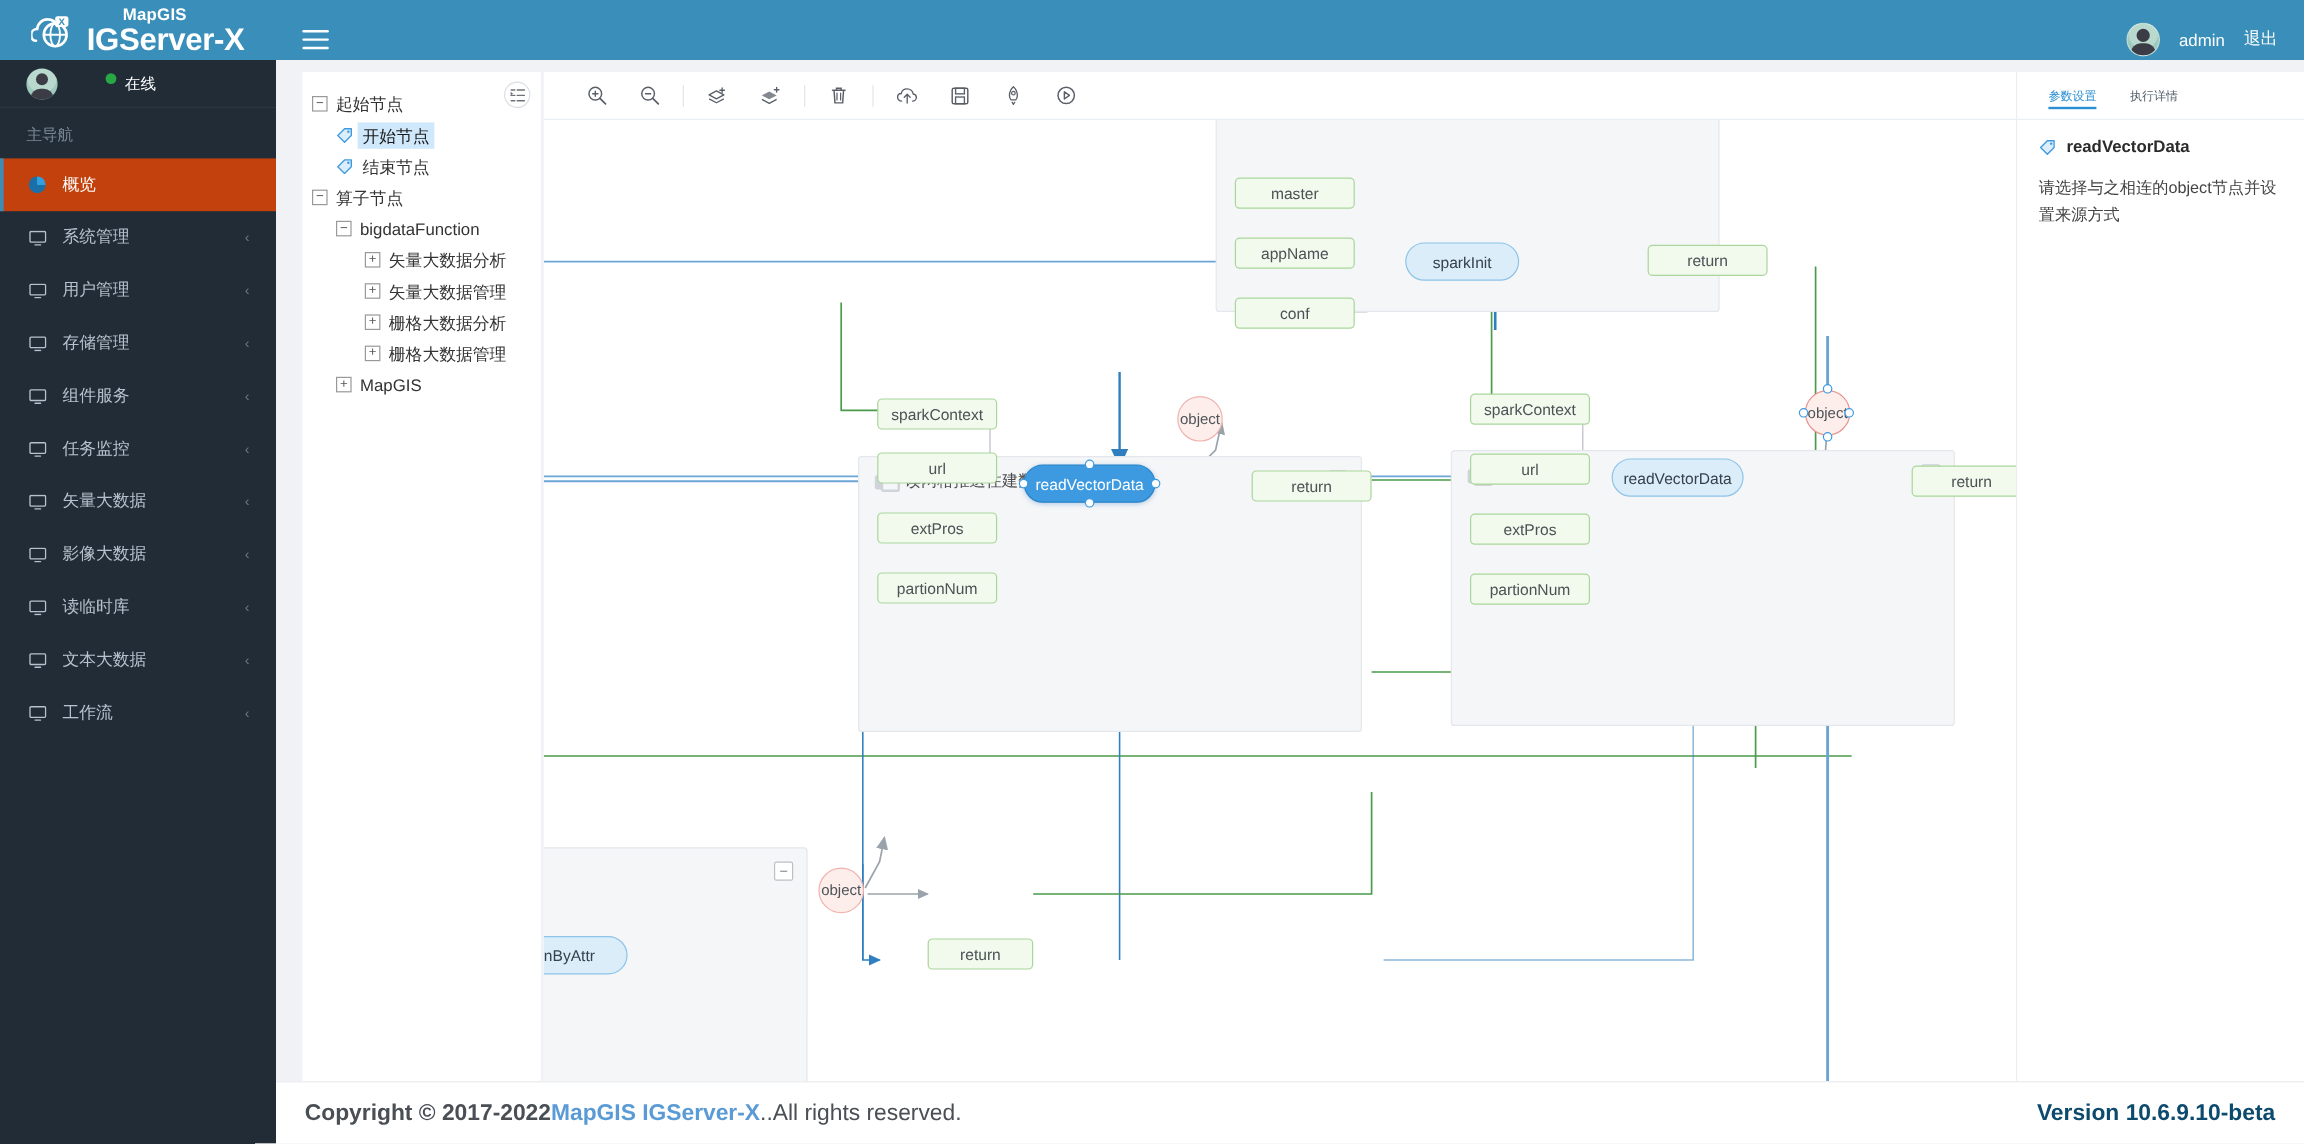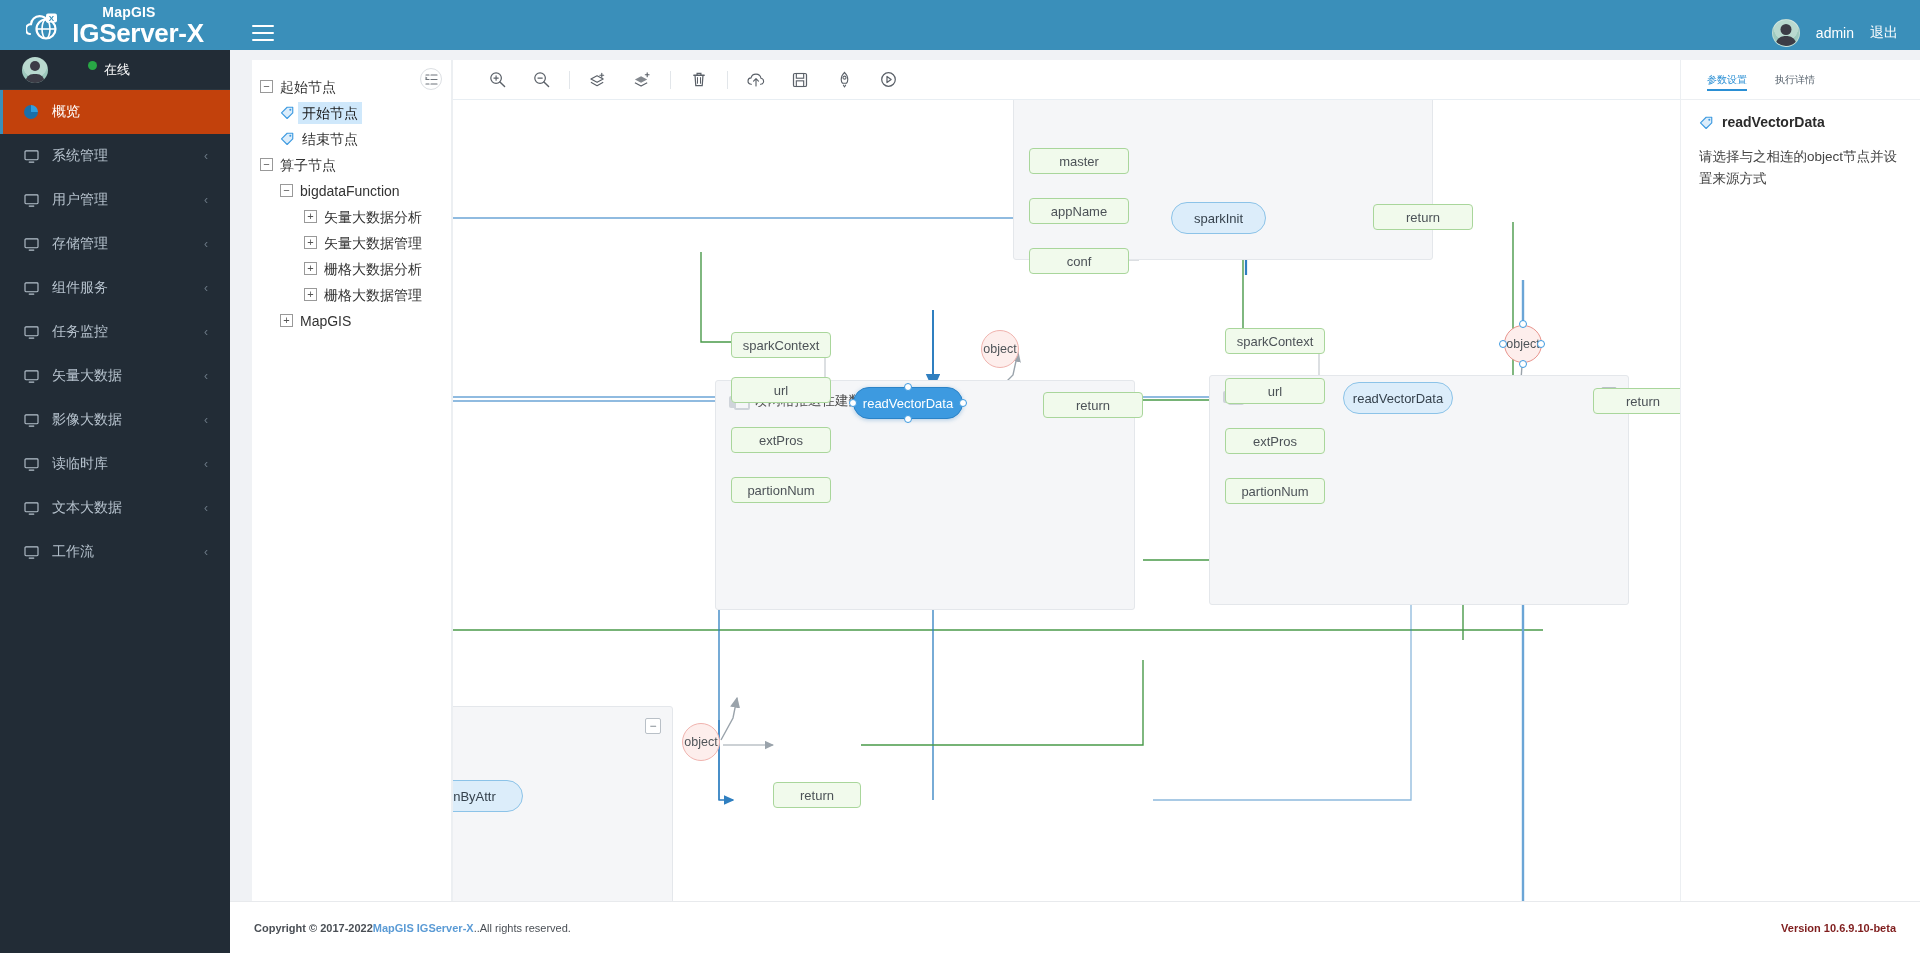--- a/index.html
+++ b/index.html
@@ -111,24 +111,24 @@
   .rp-tab.active { color:#2a8fd4; }
   .rp-tab.active::after { content:""; position:absolute; left:0; right:0;
     bottom:0; height:2px; background:#2a8fd4; }
   .rp-head { display:flex; align-items:center; gap:8px; padding:14px 18px 12px; }
   .rp-head .t { font-size:14px; font-weight:700; color:#2b2b2b; }
   .rp-body { padding:4px 18px; font-size:13.5px; color:#444; line-height:22px; }
 
   
   .footer { position:absolute; left:230px; right:0; bottom:0; height:52px;
     background:#fff; border-top:1px solid #e8eaed; display:flex;
-    align-items:center; padding:0 24px; font-size:11px; color:#4a4f55; }
+    align-items:center; padding:0 24px; font-size:19px; color:#4a4f55; }
   .footer b { font-weight:700; }
   .footer .lnk { color:#5b9bd5; font-weight:700; }
-  .footer .ver { margin-left:auto; font-weight:700; color:#7f1d1d; }
+  .footer .ver { margin-left:auto; font-weight:700; color:#0c4a6e; }
 
   
   .g-box { position:absolute; background:#f5f6f8; border:1px solid #e4e7eb;
     border-radius:3px; }
   .g-title { position:absolute; display:flex; align-items:center; gap:8px;
     font-size:13.5px; color:#4b4b4b; }
   .g-ico { width:17px; height:15px; position:relative; flex:0 0 17px; }
   .g-ico::before { content:""; position:absolute; left:0; top:2px; width:12px;
     height:12px; background:#cfd4da; border-radius:2px; }
   .g-ico::after { content:""; position:absolute; left:5px; top:0; width:12px;
@@ -192,20 +192,21 @@
   </div>
 
   <div class="sidebar">
     <div class="user-block">
       <div class="user-av"></div>
       <div class="status">
         <span class="dot"></span>
         <span>在线</span>
       </div>
     </div>
+    <div class="nav-title">主导航</div>
     <div id="nav-list">
         <div class="nav-item active">
           <span class="nav-ico">
             <span class="pie"></span>
           </span>
           <span>概览</span>
         </div>
         <div class="nav-item">
           <span class="nav-ico">
             <svg width="15" height="13" viewBox="0 0 16 14">

